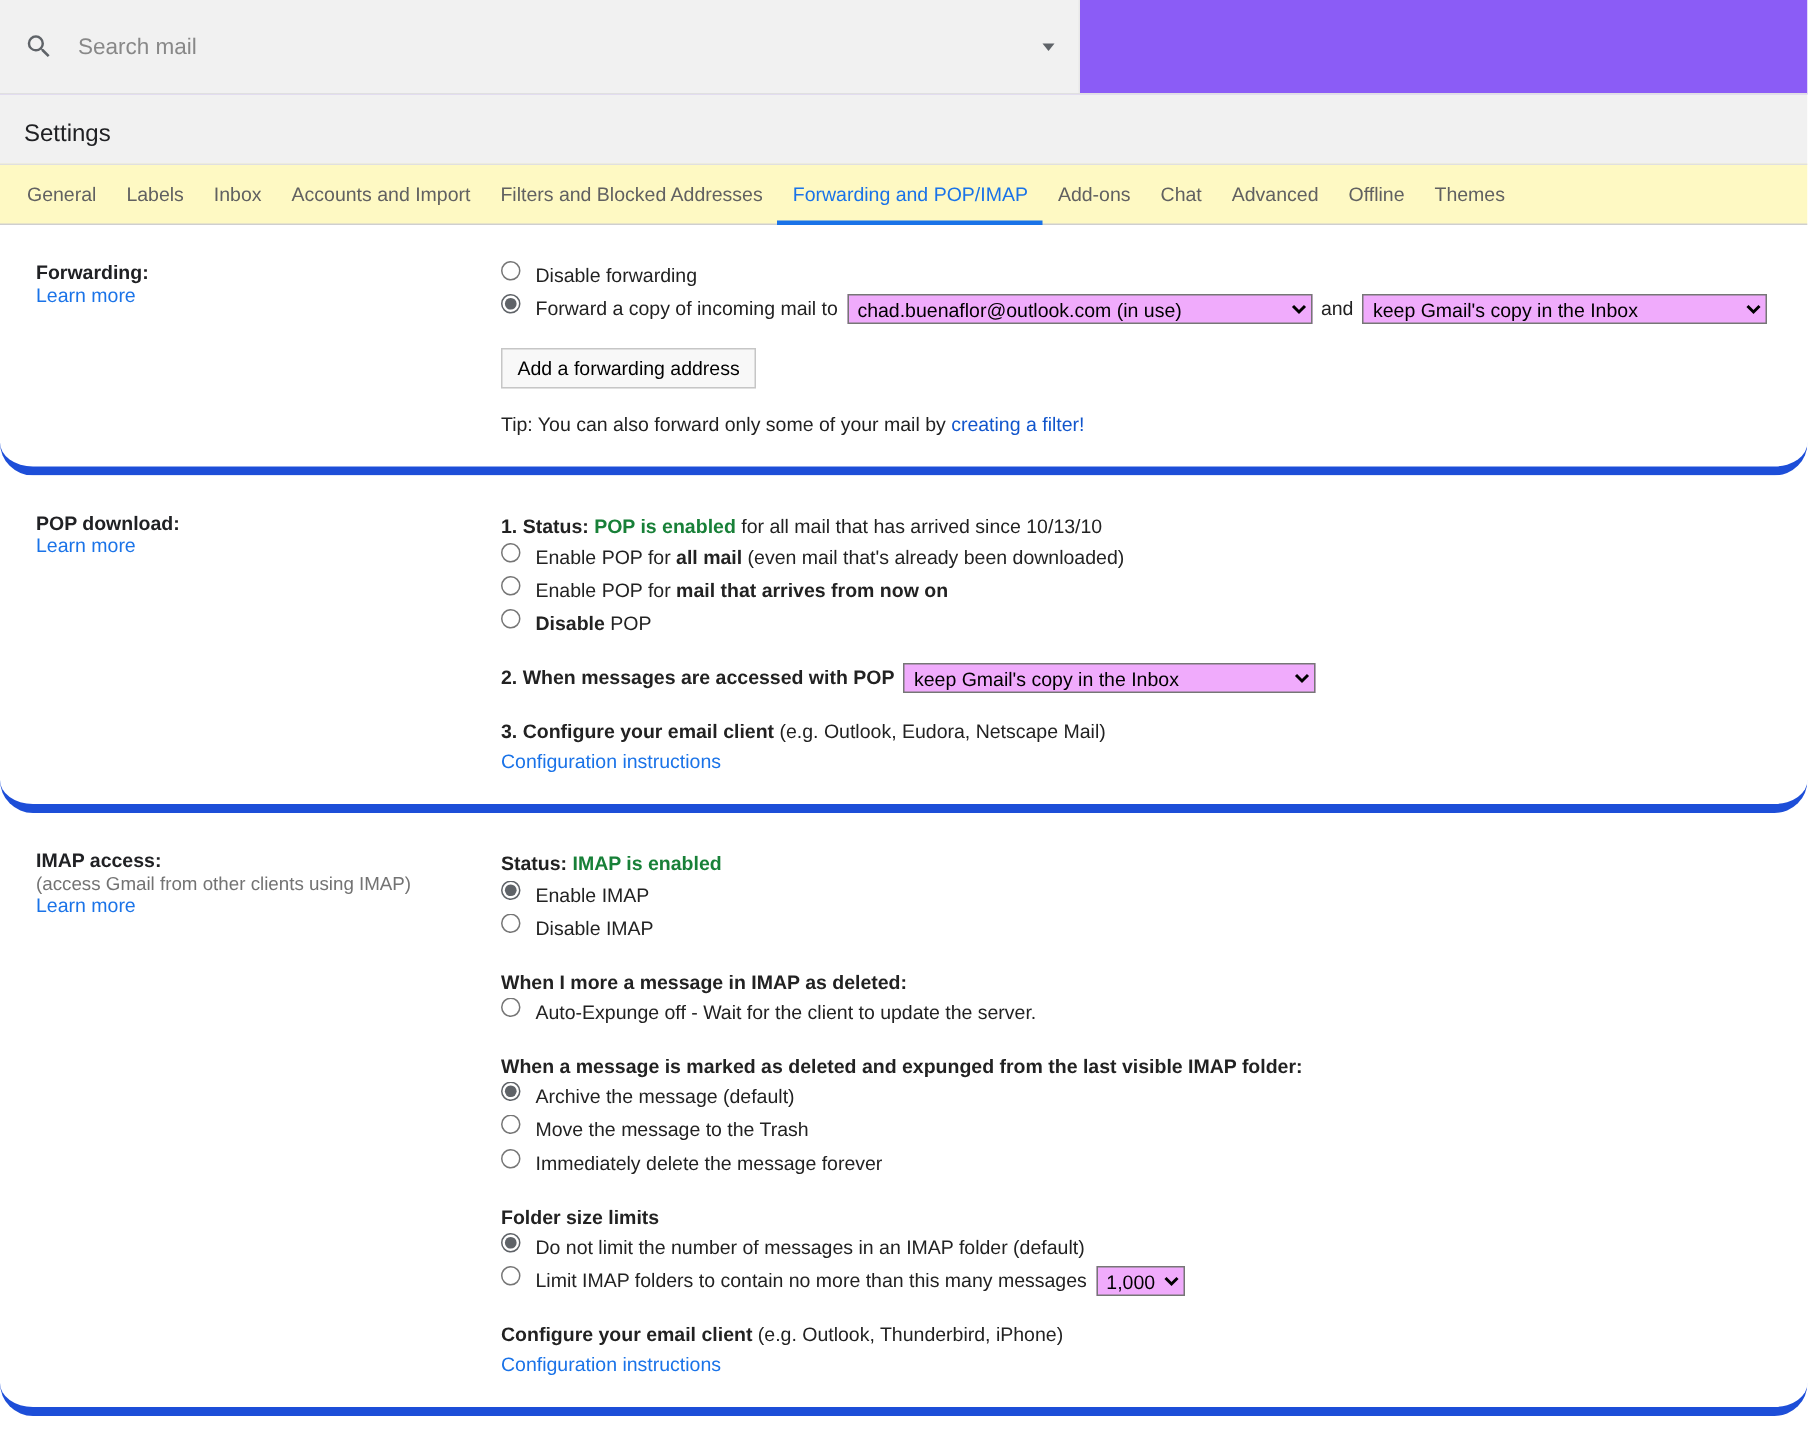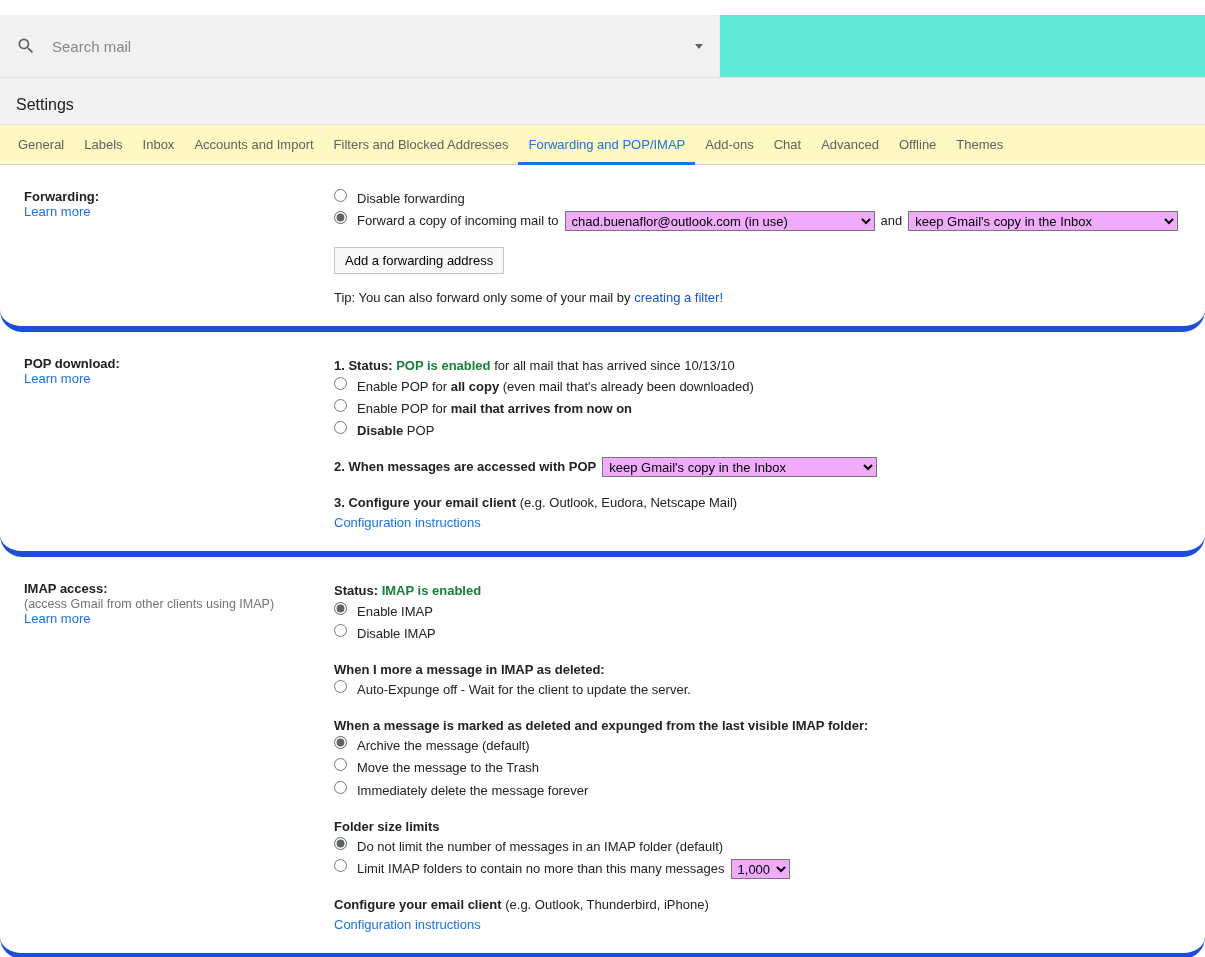--- a/index.html
+++ b/index.html
@@ -4,24 +4,23 @@
 <style>
   * { box-sizing: border-box; }
   body {
     margin: 0;
     font-family: Arial, Helvetica, sans-serif;
     font-size: 13px;
     color: #202124;
     background: #fff;
   }
   .search-strip {
-    background: #5eead4;
+    background: #8b5cf6;
     border-bottom: 1px solid #e0e0e0;
     padding: 0;
-    margin-top: 15px;
   }
   .search-box {
     display: flex;
     align-items: center;
     height: 62px;
     width: 720px;
     background: #f1f1f1;
     border-right: 1px solid #e8e8e8;
     padding: 0 16px;
   }
@@ -201,21 +200,21 @@
     <div class="section-label">
       <b>POP download:</b><br>
       <span class="link">Learn more</span>
     </div>
     <div class="section-body">
       <div>
         <b>1. Status: </b><span class="green">POP is enabled</span><span> for all mail that has arrived since 10/13/10</span>
       </div>
       <div class="radio-row">
         <input type="radio" name="pop" style="">
-        <span><span>Enable POP for </span><b>all copy</b><span> (even mail that's already been downloaded)</span></span>
+        <span><span>Enable POP for </span><b>all mail</b><span> (even mail that's already been downloaded)</span></span>
       </div>
       <div class="radio-row">
         <input type="radio" name="pop" style="">
         <span><span>Enable POP for </span><b>mail that arrives from now on</b></span>
       </div>
       <div class="radio-row">
         <input type="radio" name="pop" style="">
         <span><b>Disable</b><span> POP</span></span>
       </div>
       <div class="spacer"></div>

